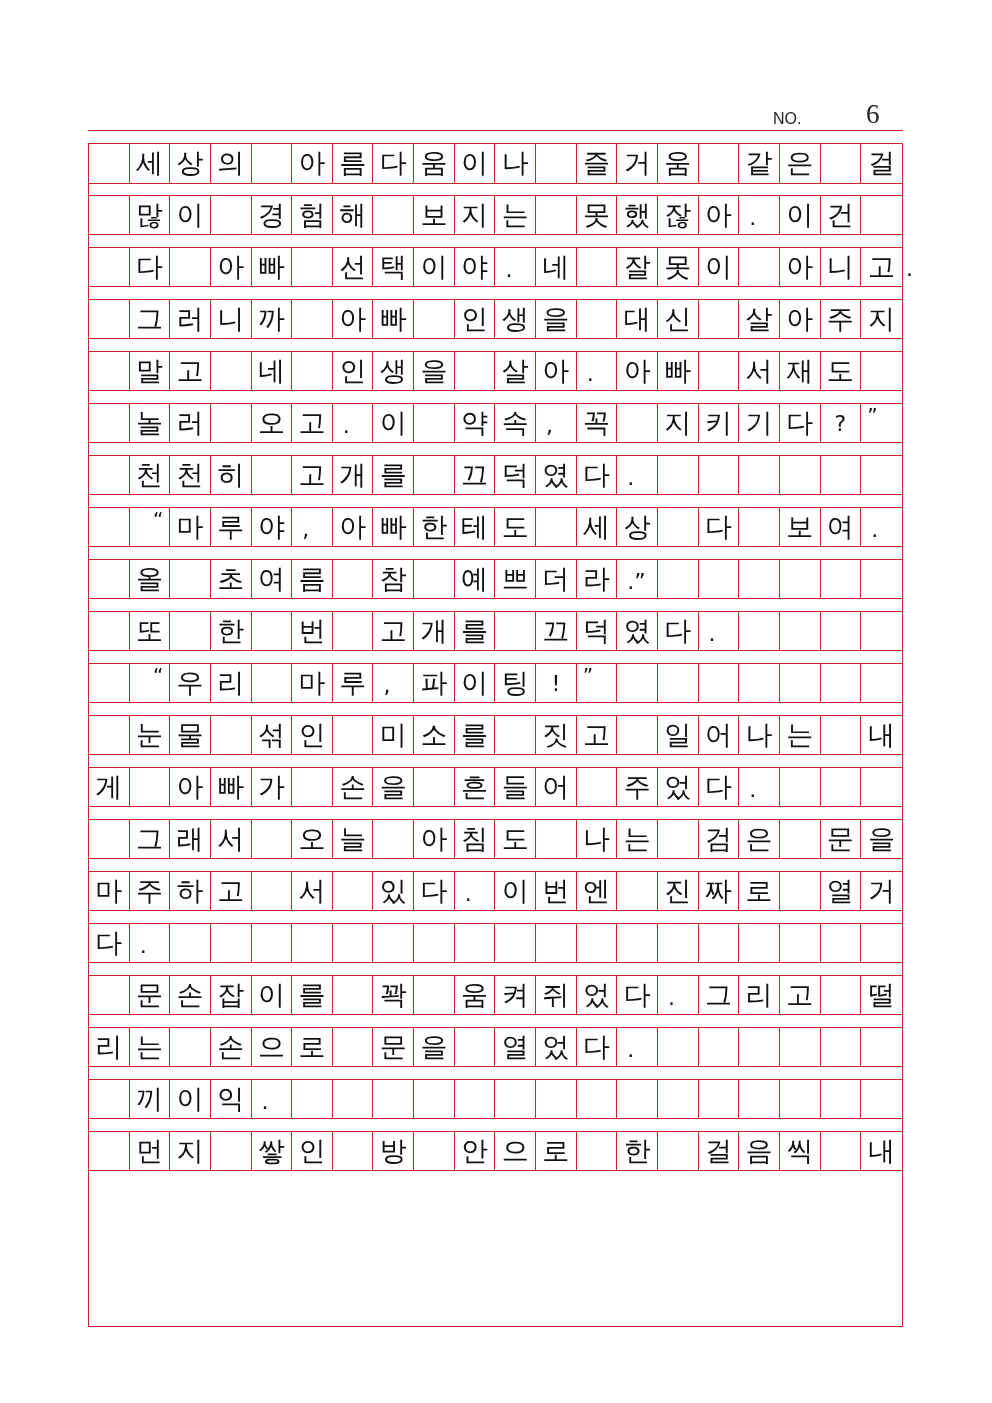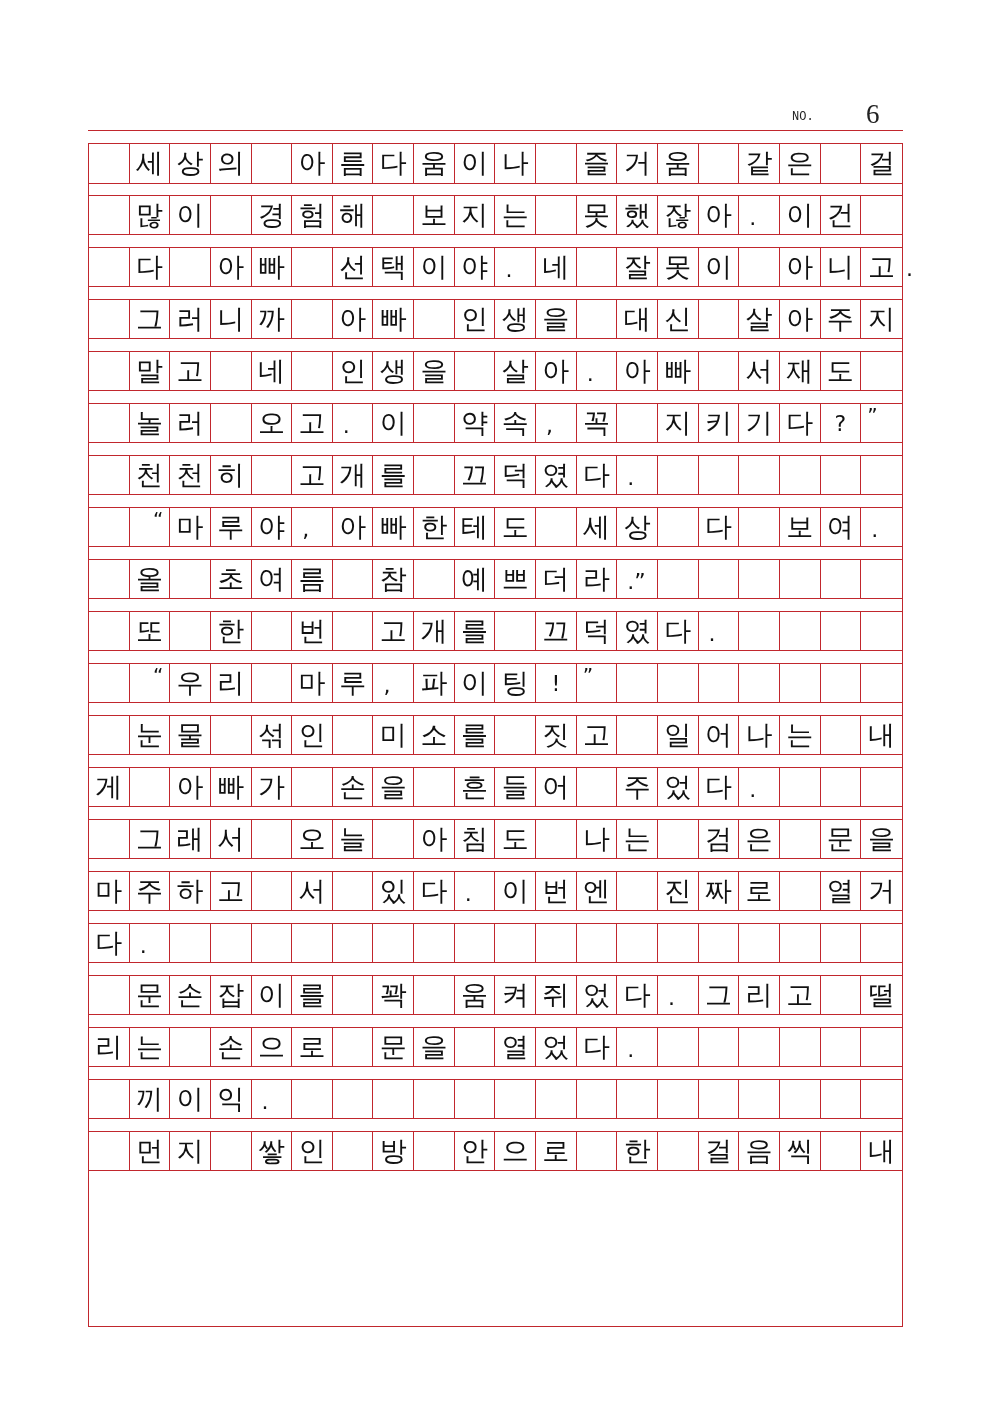--- a/index.html
+++ b/index.html
@@ -1,19 +1,19 @@
 <!DOCTYPE html>
 <html><head>
   <meta charset="utf-8">
   <style>
     html, body { margin: 0; padding: 0; background: #ffffff; }
     body { width: 992px; height: 1403px; position: relative; overflow: hidden;
            font-family: "DejaVu Sans", sans-serif; color: #111; }
-    .page-no-label { position: absolute; left: 792px; top: 110px; font-family: Liberation Mono, monospace;
-                     font-size: 12px; color: #222; letter-spacing: 0px; }
+    .page-no-label { position: absolute; left: 773px; top: 110px; font-family: Liberation Sans, sans-serif;
+                     font-size: 16px; color: #222; letter-spacing: 0px; }
     .page-no-value { position: absolute; left: 866px; top: 99px; font-family: "Liberation Serif", serif;
                      font-size: 27px; color: #222; }
     .top-rule { position: absolute; left: 88px; top: 130px; width: 815px; height: 0;
                 border-top: 1.5px solid #c1272d; }
     .frame { position: absolute; left: 88px; top: 143px; width: 813px; height: 1182px;
              border: 1.5px solid #c1272d; }
     .grid-row { position: absolute; left: 0; width: 813px; height: 40px;
                 border-top: 1.5px solid #c1272d; border-bottom: 1.5px solid #c1272d;
                 box-sizing: border-box; display: flex; }
     .grid-row.first { border-top: none; }

